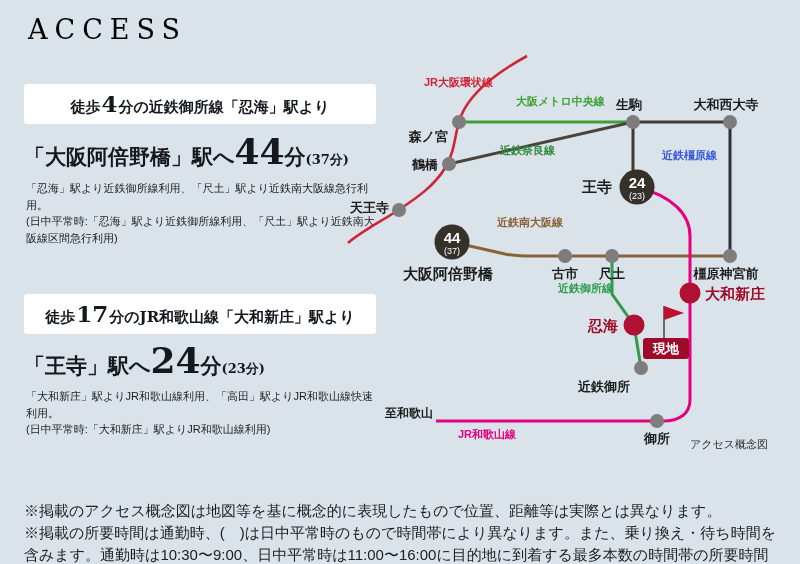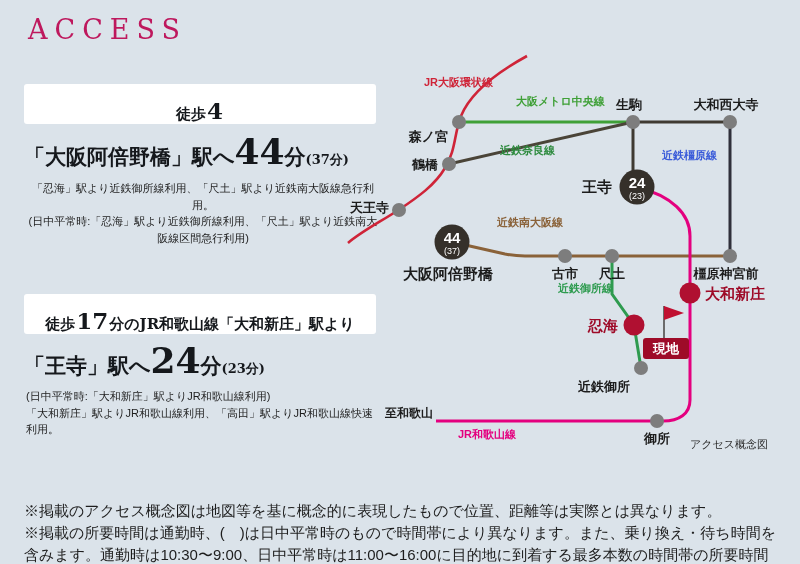--- a/index.html
+++ b/index.html
@@ -3,25 +3,25 @@
 <meta charset="utf-8">
 <style>
   html,body{margin:0;padding:0;}
   .canvas{
     position:relative;width:800px;height:564px;overflow:hidden;
     background:#dbe3ea;
     font-family:"Liberation Sans",sans-serif;
   }
   .access-title{
     position:absolute;left:28px;top:14px;
-    font-family:"DejaVu Serif",serif;font-size:27px;letter-spacing:7px;color:#be185d;
+    font-family:"DejaVu Serif",serif;font-size:27px;letter-spacing:7px;color:#000000;
   }
   .white-box{
     position:absolute;left:24px;width:352px;height:40px;background:#ffffff;border-radius:3px;
-    display:flex;align-items:flex-end;justify-content:center;
+    display:flex;align-items:center;justify-content:center;
   }
   .walk-line{font-family:"DejaVu Serif",serif;font-weight:bold;font-size:15px;color:#15181c;white-space:nowrap;display:flex;align-items:baseline;}
   .walk-num{font-size:23px;padding:0 1px;line-height:1;}
   .dest-line{position:absolute;left:24px;font-family:"DejaVu Serif",serif;font-weight:600;color:#15181c;white-space:nowrap;}
   .dest-pre{font-size:21px;}
   .dest-num{font-size:36px;}
   .dest-unit{font-size:21px;}
   .dest-paren{font-size:13px;}
   .notes{position:absolute;left:26px;width:354px;font-size:11px;color:#1d1d1d;line-height:1.5;}
   .notes p{margin:0;}
@@ -41,43 +41,44 @@
 <body>
 
 <div class="canvas">
 
   <div class="access-title">ACCESS</div>
 
   <div class="white-box" style="top:84px;">
     <div class="walk-line">
       <span>徒歩</span>
         <span class="walk-num">4</span>
+        <span>分の近鉄御所線「忍海」駅より</span>
     </div>
   </div>
   <div class="dest-line" style="top:130px;">
     <span class="dest-pre">「大阪阿倍野橋」駅へ</span><span class="dest-num">44</span><span class="dest-unit">分</span><span class="dest-paren">(37分)</span>
   </div>
-  <div class="notes" style="top:180px;text-align:center;">
+  <div class="notes" style="top:180px;">
     <p>「忍海」駅より近鉄御所線利用、「尺土」駅より近鉄南大阪線急行利用。</p>
     <p>(日中平常時:「忍海」駅より近鉄御所線利用、「尺土」駅より近鉄南大阪線区間急行利用)</p>
   </div>
 
   <div class="white-box" style="top:294px;">
     <div class="walk-line">
       <span>徒歩</span>
         <span class="walk-num">17</span>
         <span>分のJR和歌山線「大和新庄」駅より</span>
     </div>
   </div>
   <div class="dest-line" style="top:339px;">
     <span class="dest-pre">「王寺」駅へ</span><span class="dest-num">24</span><span class="dest-unit">分</span><span class="dest-paren">(23分)</span>
   </div>
   <div class="notes" style="top:388px;">
+    <p>「大和新庄」駅よりJR和歌山線利用、「高田」駅よりJR和歌山線快速利用。</p>
     <p>(日中平常時:「大和新庄」駅よりJR和歌山線利用)</p>
-    <p>「大和新庄」駅よりJR和歌山線利用、「高田」駅よりJR和歌山線快速利用。</p>
   </div>
 
   <svg width="800" height="564" viewBox="0 0 800 564" style="position:absolute;left:0;top:0;">
 
     <path d="M 527 56 C 494 74 470 94 461 116 C 454 134 456 150 445 168 C 435 185 418 197 400 209 C 382 221 362 231 348 243" stroke="#cf2438" stroke-width="2.6" fill="none"></path>
     <line x1="459" y1="122" x2="633" y2="122" stroke="#3fa037" stroke-width="3"></line>
     <line x1="449" y1="164" x2="633" y2="122" stroke="#4a4438" stroke-width="3"></line>
     <line x1="633" y1="122" x2="730" y2="122" stroke="#3f3a32" stroke-width="3"></line>
     <line x1="633" y1="122" x2="633" y2="187" stroke="#3f3a32" stroke-width="3"></line>
     <line x1="730" y1="122" x2="730" y2="256" stroke="#2f2f3a" stroke-width="3"></line>

